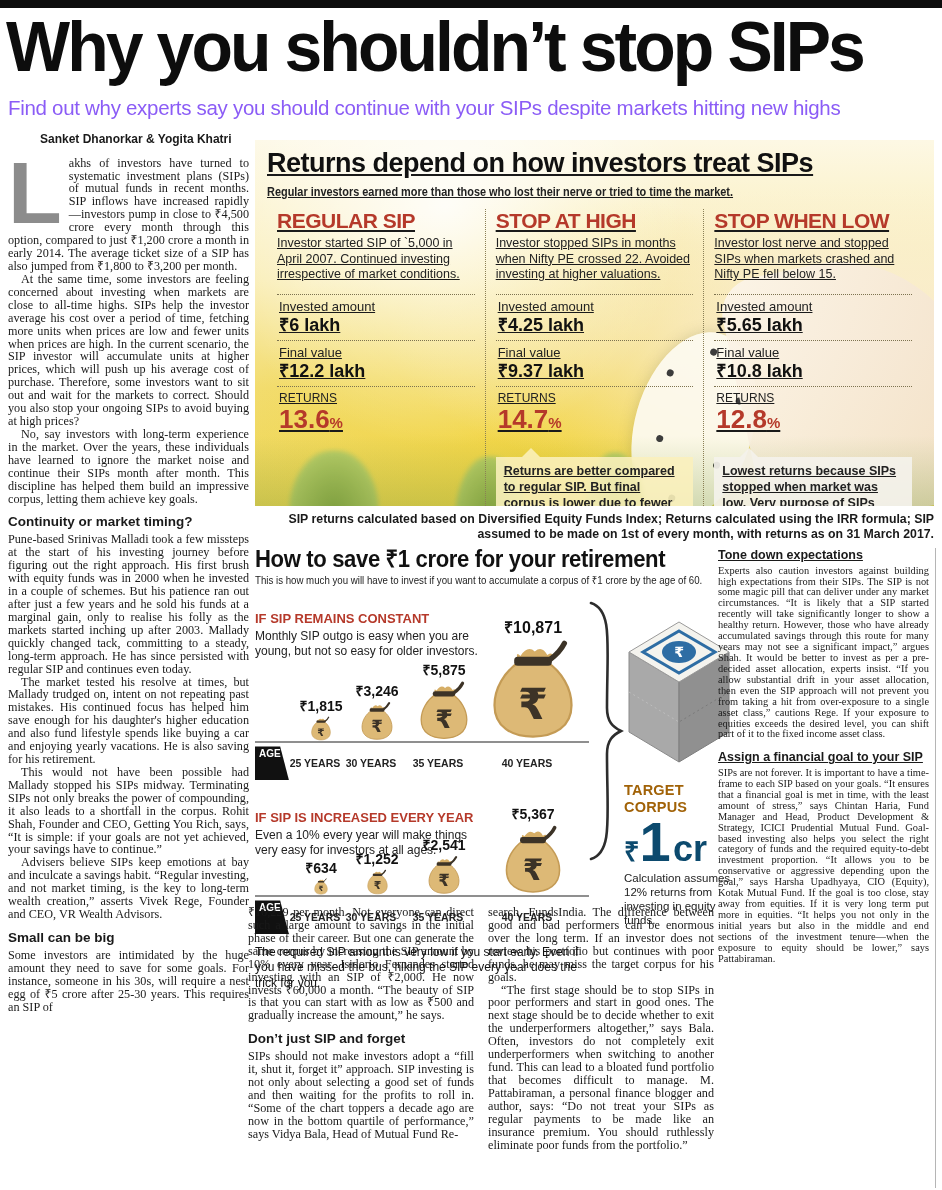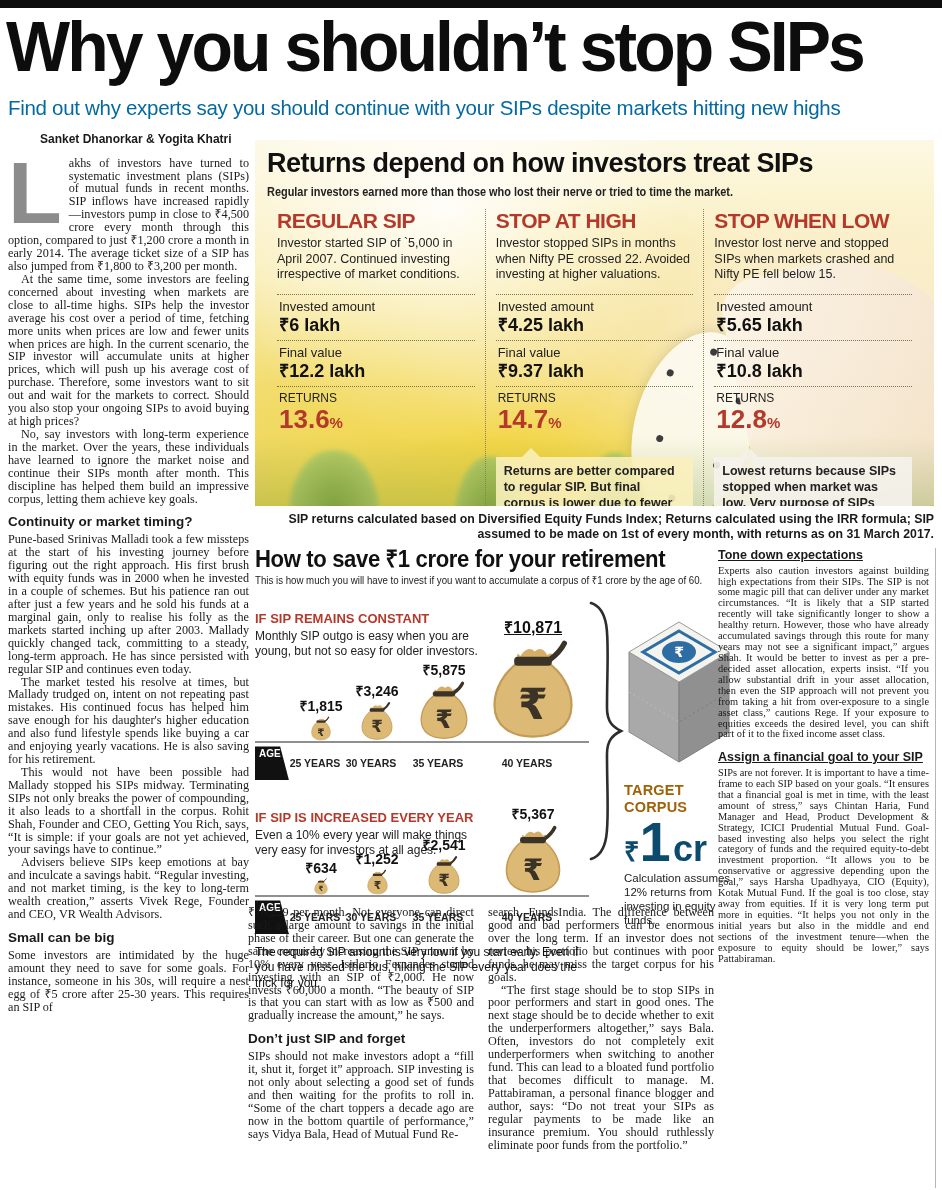--- a/index.html
+++ b/index.html
@@ -4,21 +4,21 @@
 <style>
   * { margin:0; padding:0; box-sizing:border-box; }
   body { background:#e8e8e8; font-family:"Liberation Sans", sans-serif; }
   .page { position:relative; width:942px; height:1190px; background:#fff; margin:0 auto; overflow:hidden; color:#1a1a1a; }
   .topbar { position:absolute; top:0; left:0; right:0; height:8px; background:#0d0d0d; }
 
   
   .headline { position:absolute; top:12px; left:6px; font:bold 70px/1 "Liberation Sans",sans-serif;
     letter-spacing:-3px; color:#0d0d0d; white-space:nowrap; transform:scaleX(.97); transform-origin:left top; }
   .subheadline { position:absolute; top:96px; left:8px; font:20.5px/1.2 "Liberation Sans",sans-serif;
-    letter-spacing:-.3px; color:#0369a1; white-space:nowrap; }
+    letter-spacing:-.3px; color:#8b5cf6; white-space:nowrap; }
 
   
   .leftcol { position:absolute; left:8px; top:132px; width:241px; height:1052px; overflow:hidden;
     font:12.2px/1.06 "Liberation Serif",serif; text-align:justify; }
   .byline { font:bold 12px/1.3 "Liberation Sans",sans-serif; padding-left:32px; margin-bottom:9px; text-align:left; }
   .leftcol p { margin:0; }
   .leftcol p.ind, .botcols p.ind { text-indent:13px; }
   .bodyhead { font:bold 13.5px/1.25 "Liberation Sans",sans-serif; margin-top:9px; margin-bottom:2px; text-align:left; }
   .dropcap { float:left; font:bold 88px/0.76 "Liberation Sans",sans-serif; color:#8c8c8c; margin:3px 7px 0 0; }
 
@@ -36,21 +36,21 @@
     border-radius:50%; transform:rotate(16deg); box-shadow:0 0 14px rgba(120,110,60,.25); }
   .ig1-clock::after { content:""; position:absolute; width:7px; height:7px; border-radius:50%; background:#3c3c3c;
     top:16px; left:54px; box-shadow:-36px 32px 0 #3c3c3c, 38px 40px 0 #3c3c3c, -28px 98px 0 #3c3c3c,
     34px 108px 0 #3c3c3c, 0 152px 0 #3c3c3c; }
   .ig1-can { position:absolute; right:-44px; top:118px; width:238px; height:260px;
     background:linear-gradient(120deg,#fcf5e9,#f2dfc6); border-radius:36px 58% 22px 44px;
     transform:rotate(-12deg); opacity:.95; }
   .ig1-leaf { position:absolute; width:90px; height:64px; border-radius:50% 50% 10% 10%;
     background:radial-gradient(ellipse at 50% 100%, #6f9a3c, #a9c868 68%, rgba(169,200,104,0) 74%); filter:blur(2px); opacity:.85; }
   .lf1 { left:34px; bottom:-8px; } .lf2 { left:200px; bottom:-14px; width:70px; } .lf3 { left:330px; bottom:-10px; width:60px; }
-  .ig1-inner { position:relative; z-index:1; padding:9px 12px 0 12px; }
+  .ig1-inner { position:relative; z-index:1; padding:9px 12px 0 12px;text-decoration:underline; }
   .ig1-title { font:bold 27px/1.1 "Liberation Sans",sans-serif; letter-spacing:-.5px; color:#111; }
   .ig1-sub { font:bold 13px/1.2 "Liberation Sans",sans-serif; margin-top:5px; white-space:nowrap;
     transform:scaleX(.84); transform-origin:left; color:#222; }
   .ig1-cols { display:flex; margin-top:10px; }
   .ig1-col { flex:1; padding:0 10px; }
   .ig1-col + .ig1-col { border-left:1px dotted #8a7f55; }
   .ig1-colhead { font:bold 21px/1.1 "Liberation Sans",sans-serif; letter-spacing:-.5px; color:#b5392a; }
   .ig1-desc { font:12.5px/1.24 "Liberation Sans",sans-serif; color:#222; margin-top:4px; height:58px; }
   .ig1-cell { border-top:1px dotted #7d7350; padding:5px 0 4px 2px; height:46px; }
   .ig1-cell.returns { height:62px; }
@@ -78,21 +78,21 @@
   .ig2-charts { position:relative; width:334px; margin-top:8px; }
   .chart { position:relative; }
   .chart-copy { position:absolute; top:16px; left:0; width:235px; z-index:2; }
   .chart-head { font:bold 13px/1.2 "Liberation Sans",sans-serif; color:#b5392a; }
   .chart-desc { font:12px/1.22 "Liberation Sans",sans-serif; color:#222; margin-top:2px; }
   .bags-row { display:flex; align-items:flex-end; padding-left:40px; border-bottom:2px solid #8f8f8f; }
   .r1 { height:148px; } .r2 { height:103px; }
   .bag-col { display:flex; flex-direction:column; align-items:center; justify-content:flex-end; }
   .w1 { width:52px; } .w2 { width:60px; } .w3 { width:74px; } .w4 { width:104px; }
   .bag-value { font:bold 14px/1.1 "Liberation Sans",sans-serif; color:#111; margin-bottom:2px; white-space:nowrap; }
-  .bag-value.big { font-size:16px;text-decoration:underline; }
+  .bag-value.big { font-size:16px; }
   .bag { display:block; }
   .b1a { width:26px; height:25px; } .b2a { width:40px; height:40px; } .b3a { width:60px; height:61px; } .b4a { width:98px; height:103px; }
   .b1b { width:18px; height:17px; } .b2b { width:27px; height:26px; } .b3b { width:40px; height:40px; } .b4b { width:70px; height:71px; }
   .axis-row { display:flex; align-items:center; margin-top:3px; }
   .age-chip { width:34px; padding:2px 0 20px 4px; background:#111; color:#fff; font:bold 10px/1.2 "Liberation Sans",sans-serif;
     clip-path:polygon(0 0, 74% 0, 100% 100%, 0 100%); }
   .age-label { font:bold 10.5px/1.2 "Liberation Sans",sans-serif; color:#222; text-align:center; white-space:nowrap; }
   .chart + .chart { margin-top:14px; }
   .ig2-caption { margin-top:11px; width:340px; font:12px/1.26 "Liberation Sans",sans-serif; color:#111; }
 

